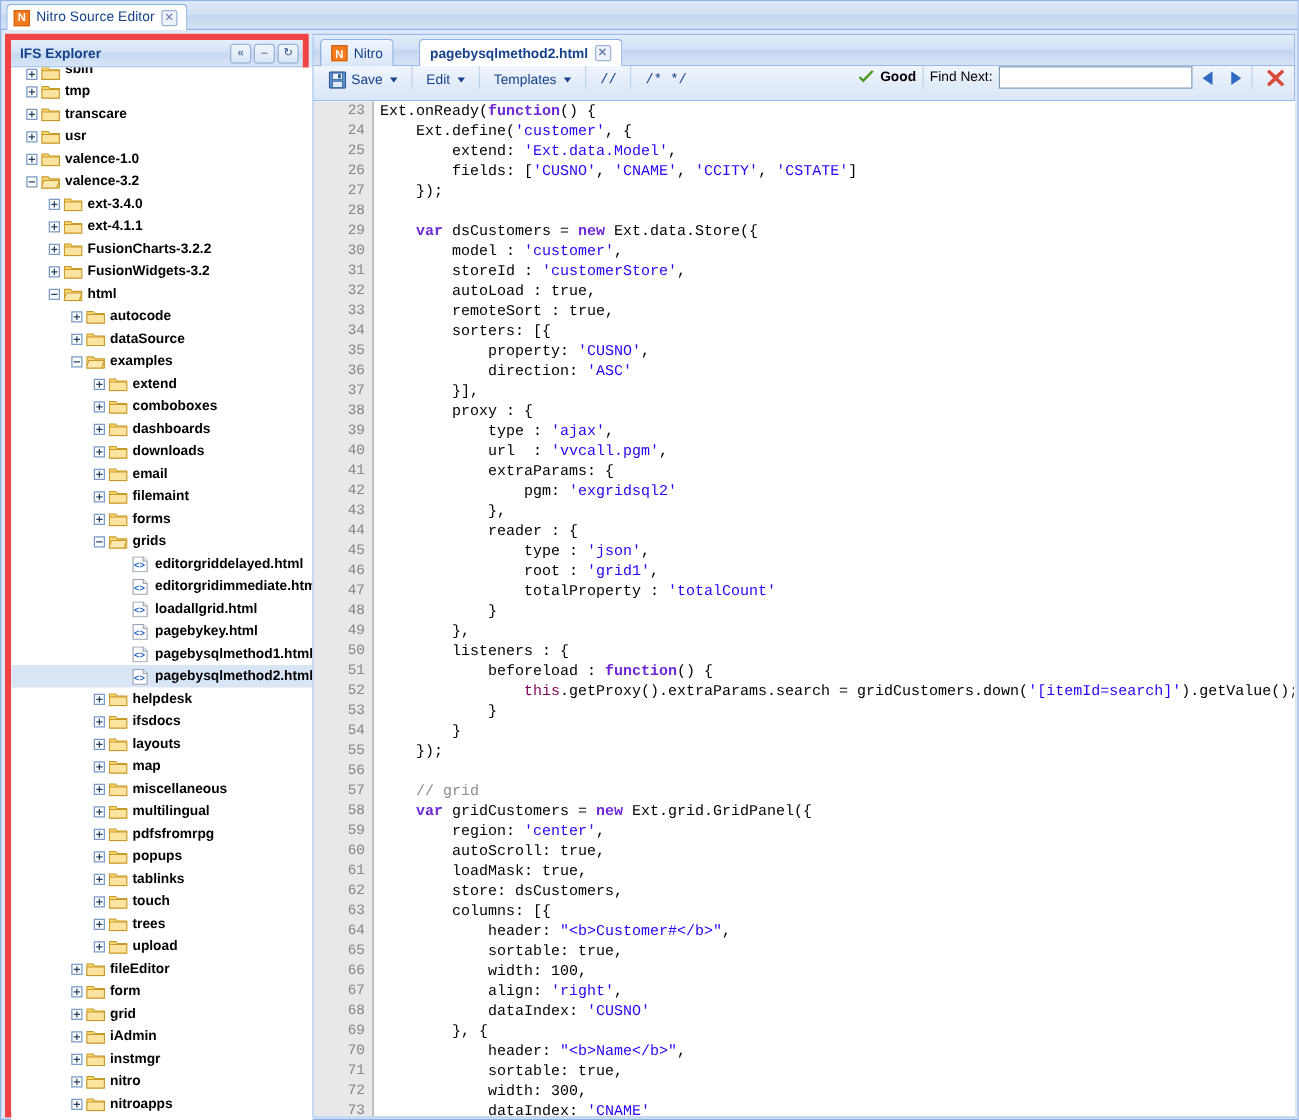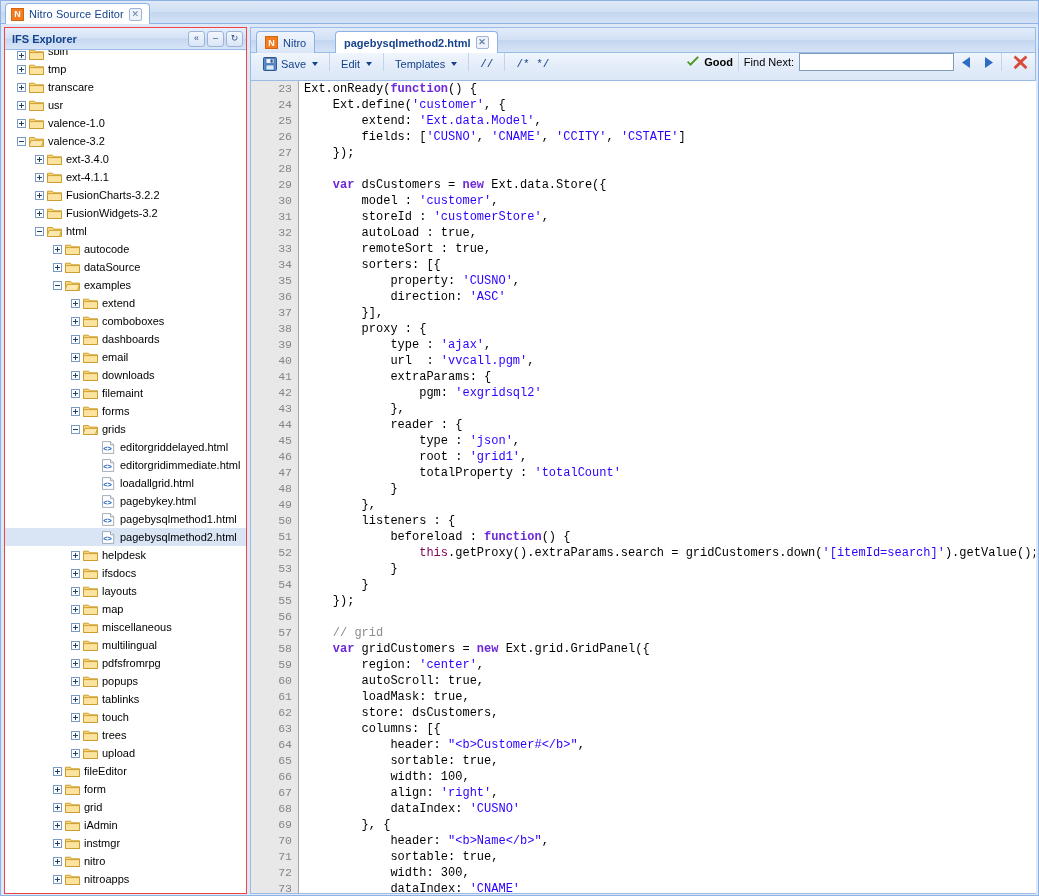--- a/index.html
+++ b/index.html
@@ -42,21 +42,21 @@
     font-family:"Liberation Sans",sans-serif;
   }
   .xbtn{
     width:11px;height:11px;display:inline-flex;align-items:center;justify-content:center;
     font-size:9px;color:#6a7fa5;border:1px solid #9bb4d8;
     border-radius:2px;background:#eef3fb;line-height:1;
   }
   
   #explorer{
     position:absolute;left:3px;top:26px;width:243px;height:867px;
-    background:#ffffff;border:1px solid #ef4444;box-sizing:border-box;
+    background:#ffffff;border:5px solid #ef4444;box-sizing:border-box;
   }
   #exphead{
     height:22px;width:100%;box-sizing:border-box;
     background:linear-gradient(to bottom,#e5eefb 0%,#d4e2f5 48%,#c6d8f0 52%,#d8e5f8 100%);
     border-bottom:1px solid #99bbe8;
     display:flex;align-items:center;
     padding:0 3px 0 7px;
   }
   #exphead .htitle{font-weight:bold;font-size:11px;color:#15428b;flex:1;}
   .toolbtn{
@@ -87,21 +87,21 @@
   }
   .plus.closed::after{
     content:"";position:absolute;left:3px;top:1px;width:1px;height:5px;background:#26415f;
   }
   .plus.none{border:none;background:none;}
   .plus.none::before,.plus.none::after{display:none;}
   .fold{
     width:15px;height:12px;flex:0 0 auto;margin-right:4px;position:relative;
   }
   .fold svg{display:block;}
-  .tlabel{line-height:18px;}
+  .tlabel{line-height:18px;font-weight:bold;}
   
   #editor{
     position:absolute;left:249px;top:26px;width:786px;height:867px;
     background:#fff;border:1px solid #99bbe8;box-sizing:border-box;
   }
   #edtabs{
     height:25px;width:100%;box-sizing:border-box;
     background:linear-gradient(to bottom,#e2ecfa 0%,#d2e0f5 48%,#c3d6ef 52%,#d6e3f7 100%);
     border-bottom:1px solid #99bbe8;
     position:relative;
@@ -388,32 +388,32 @@
         </div>
         <div class="trow">
           <span class="tspacer" style="width: 66px;"></span>
           <span class="plus closed"></span>
           <span class="fold">
             <svg width="15" height="12" viewBox="0 0 15 12">
               <path d="M0.5 2.2 h5 l1.3 1.6 h7.7 v7.7 h-14 z" fill="#fbd56e" stroke="#c79a28" stroke-width="0.9"></path>
               <path d="M0.5 4.6 h14 v6.9 h-14 z" fill="#fde3a0" stroke="#c79a28" stroke-width="0.9"></path>
             </svg>
           </span>
+          <span class="tlabel">downloads</span>
+        </div>
+        <div class="trow">
+          <span class="tspacer" style="width: 66px;"></span>
+          <span class="plus closed"></span>
+          <span class="fold">
+            <svg width="15" height="12" viewBox="0 0 15 12">
+              <path d="M0.5 2.2 h5 l1.3 1.6 h7.7 v7.7 h-14 z" fill="#fbd56e" stroke="#c79a28" stroke-width="0.9"></path>
+              <path d="M0.5 4.6 h14 v6.9 h-14 z" fill="#fde3a0" stroke="#c79a28" stroke-width="0.9"></path>
+            </svg>
+          </span>
           <span class="tlabel">email</span>
-        </div>
-        <div class="trow">
-          <span class="tspacer" style="width: 66px;"></span>
-          <span class="plus closed"></span>
-          <span class="fold">
-            <svg width="15" height="12" viewBox="0 0 15 12">
-              <path d="M0.5 2.2 h5 l1.3 1.6 h7.7 v7.7 h-14 z" fill="#fbd56e" stroke="#c79a28" stroke-width="0.9"></path>
-              <path d="M0.5 4.6 h14 v6.9 h-14 z" fill="#fde3a0" stroke="#c79a28" stroke-width="0.9"></path>
-            </svg>
-          </span>
-          <span class="tlabel">downloads</span>
         </div>
         <div class="trow">
           <span class="tspacer" style="width: 66px;"></span>
           <span class="plus closed"></span>
           <span class="fold">
             <svg width="15" height="12" viewBox="0 0 15 12">
               <path d="M0.5 2.2 h5 l1.3 1.6 h7.7 v7.7 h-14 z" fill="#fbd56e" stroke="#c79a28" stroke-width="0.9"></path>
               <path d="M0.5 4.6 h14 v6.9 h-14 z" fill="#fde3a0" stroke="#c79a28" stroke-width="0.9"></path>
             </svg>
           </span>

